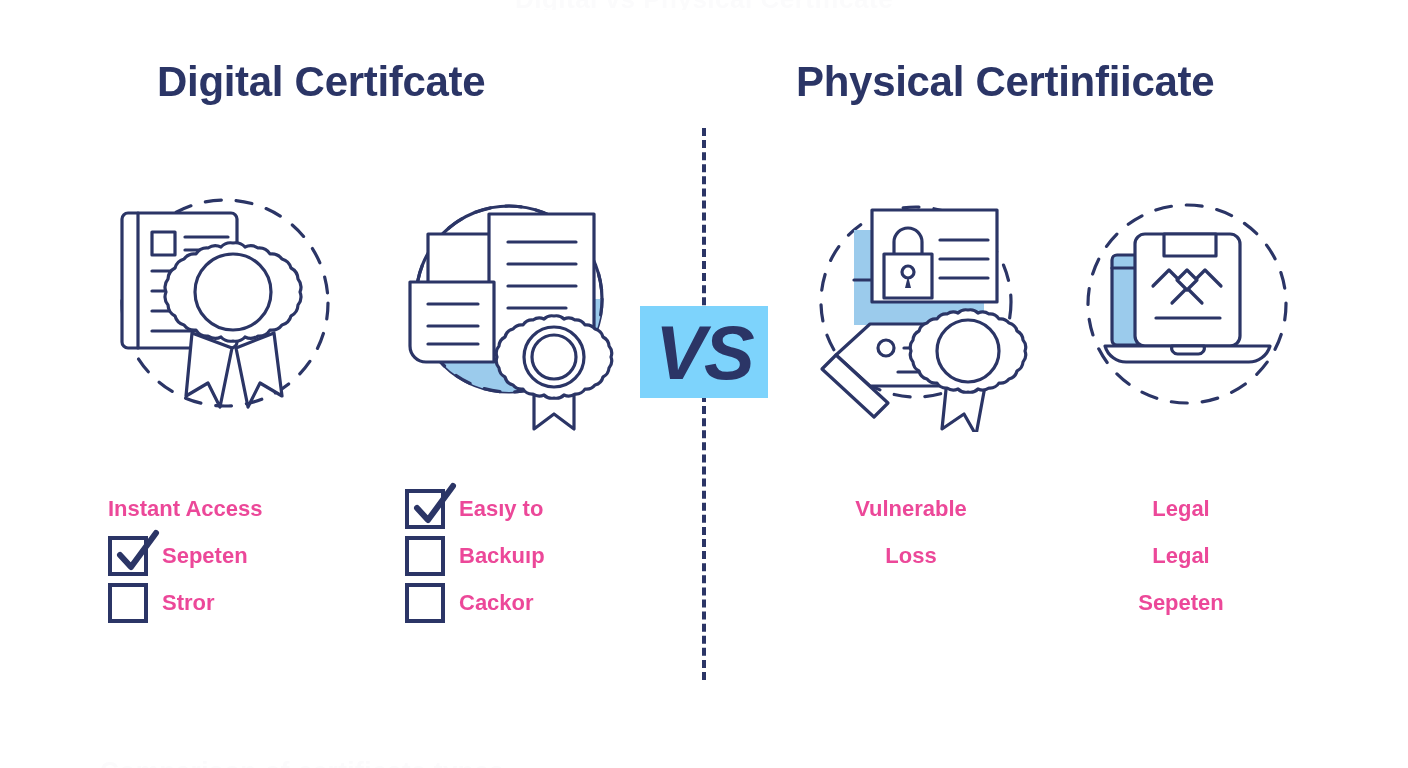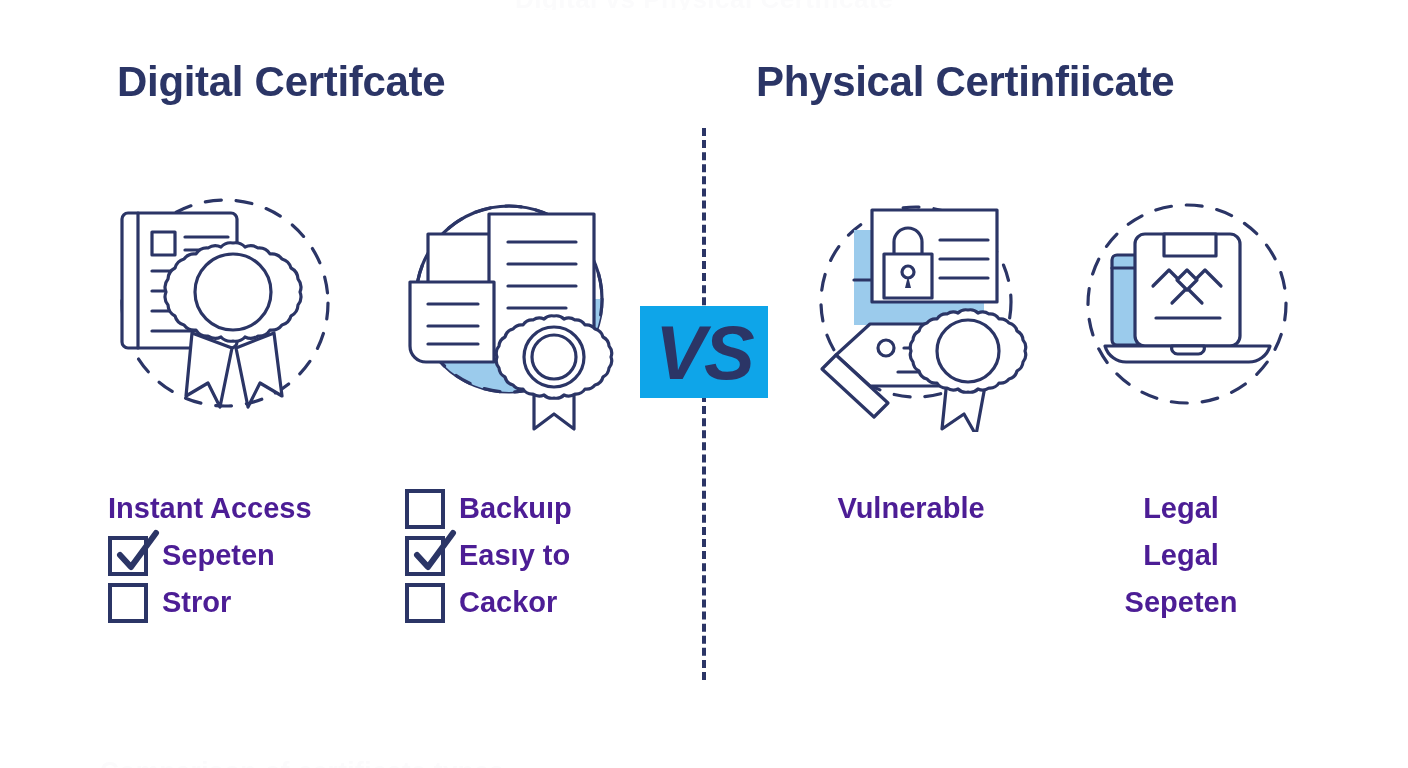--- a/index.html
+++ b/index.html
@@ -39,40 +39,41 @@
 
   
   .heading {
     position: absolute;
     top: 58px;
     font-size: 42px;
     font-weight: bold;
     letter-spacing: -0.3px;
     color: #2b3566;
     white-space: nowrap;
+    margin-left: 40px;
   }
   .heading.left  { left: 117px; }
   .heading.right { left: 756px; }
 
   
   .divider {
     position: absolute;
     left: 702px;
     top: 128px;
     width: 0;
     height: 552px;
     border-left: 4px dashed #2b3566;
   }
   .vs-badge {
     position: absolute;
     left: 640px;
     top: 306px;
     width: 128px;
     height: 92px;
-    background: #0ea5e9;
+    background: #7dd3fc;
     display: flex;
     align-items: center;
     justify-content: center;
     font-size: 76px;
     font-weight: bold;
     font-style: italic;
     letter-spacing: -2px;
     color: #2b3566;
   }
 
@@ -86,23 +87,23 @@
   .feature-col {
     position: absolute;
   }
   .feature-row {
     display: flex;
     align-items: center;
     gap: 14px;
     height: 47px;
   }
   .feature-label {
-    font-size: 29px;
+    font-size: 22px;
     font-weight: bold;
-    color: #4c1d95;
+    color: #ec4899;
     white-space: nowrap;
     line-height: 1;
   }
   .feature-col.centered .feature-row {
     justify-content: center;
   }
   .checkbox {
     position: relative;
     width: 40px;
     height: 40px;
@@ -269,41 +270,44 @@
       <span class="feature-label">Sepeten</span>
     </div>
     <div class="feature-row">
       <span class="checkbox"></span>
       <span class="feature-label">Stror</span>
     </div>
   </div>
 
   <div class="feature-col" style="left:405px; top:485px;">
     <div class="feature-row">
-      <span class="checkbox"></span>
-      <span class="feature-label">Backuıp</span>
-    </div>
-    <div class="feature-row">
       <span class="checkbox">
         <svg class="tick" viewBox="0 0 52 52" fill="none" stroke="#2b3566" stroke-width="6" stroke-linecap="round" stroke-linejoin="round">
           <path d="M10 28 L21 40 L46 6"></path>
         </svg>
       </span>
       <span class="feature-label">Easıy to</span>
     </div>
     <div class="feature-row">
       <span class="checkbox"></span>
+      <span class="feature-label">Backuıp</span>
+    </div>
+    <div class="feature-row">
+      <span class="checkbox"></span>
       <span class="feature-label">Cackor</span>
     </div>
   </div>
 
   <div class="feature-col centered" style="left:800px; top:485px; width:222px;">
     <div class="feature-row">
       <span class="feature-label">Vulnerable</span>
     </div>
+    <div class="feature-row">
+      <span class="feature-label">Loss</span>
+    </div>
   </div>
 
   <div class="feature-col centered" style="left:1070px; top:485px; width:222px;">
     <div class="feature-row">
       <span class="feature-label">Legal</span>
     </div>
     <div class="feature-row">
       <span class="feature-label">Legal</span>
     </div>
     <div class="feature-row">

